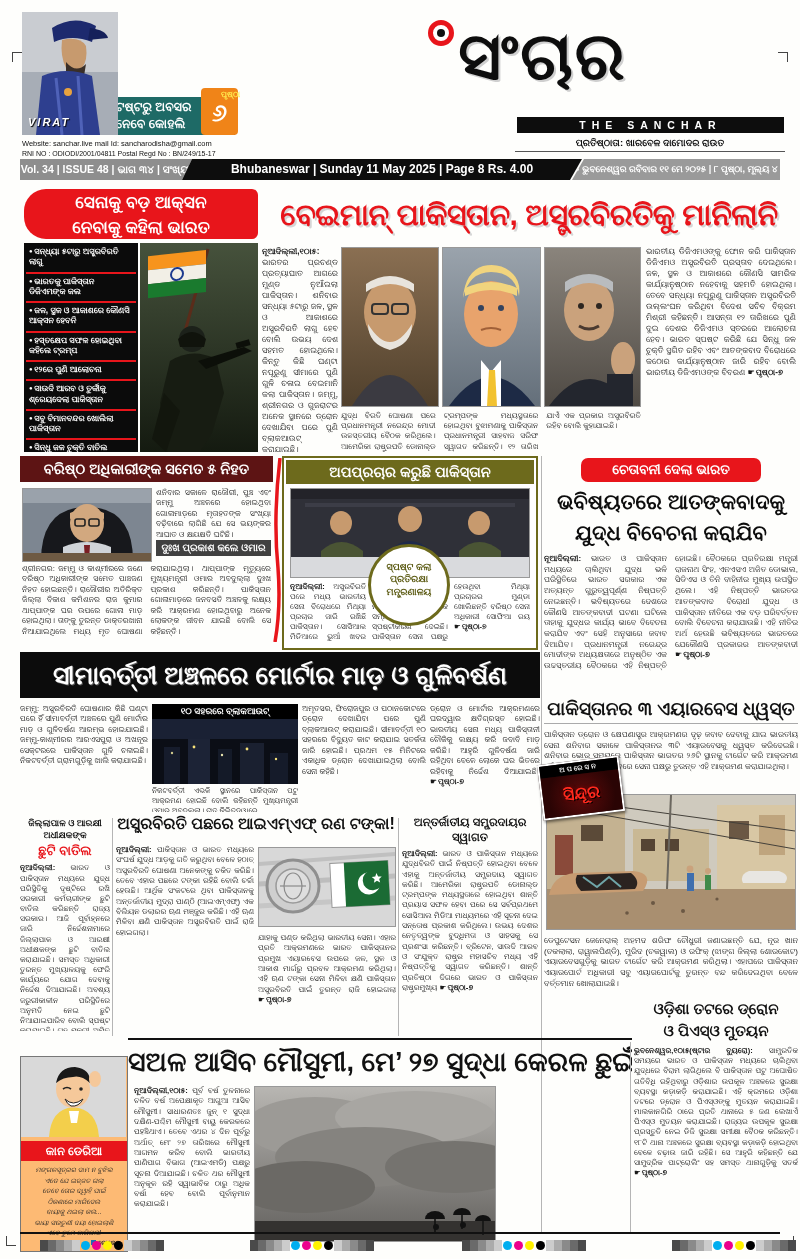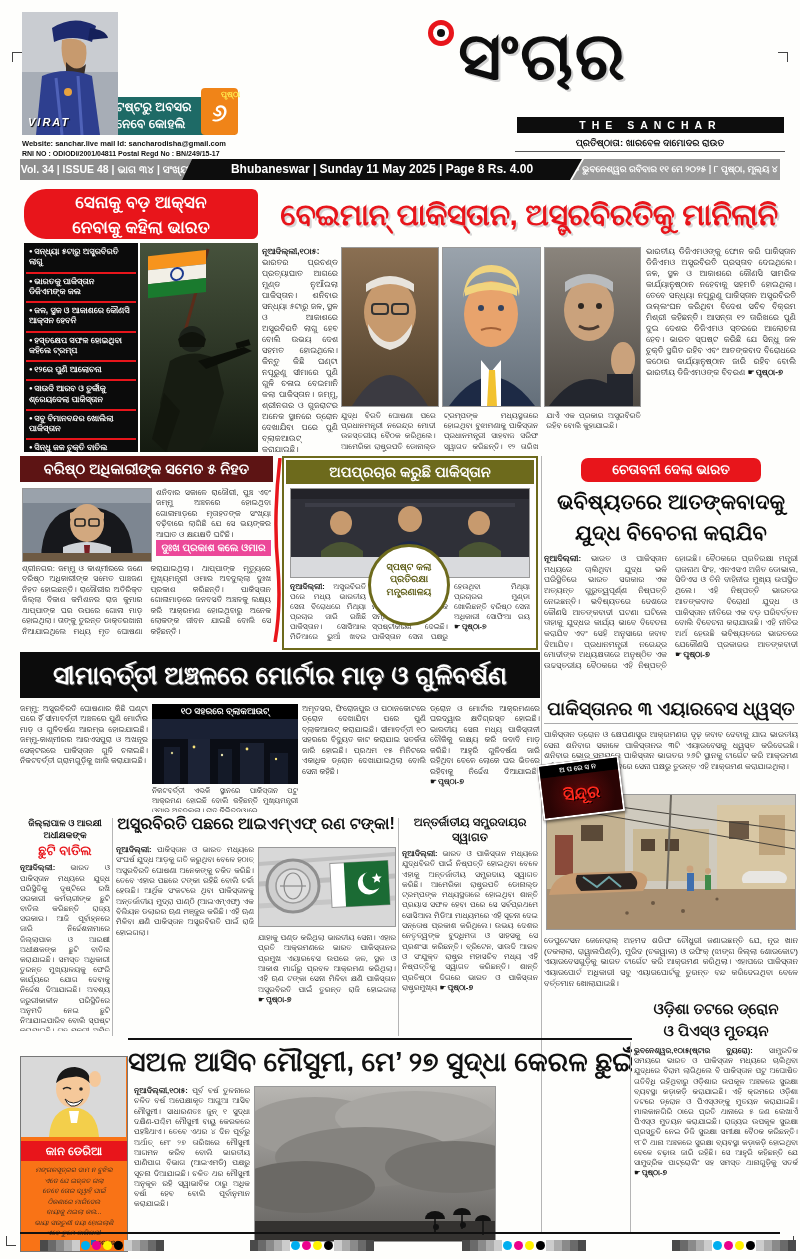--- a/index.html
+++ b/index.html
@@ -10,62 +10,62 @@
   .dl{font-weight:bold;}
   .jump{font-weight:bold;white-space:nowrap;}
   .jump:before{content:"☛";margin-right:1px;}
   
   .promo-band{left:23px;top:97px;width:212px;height:38px;background:#1e6a66;}
   .promo-band-text{position:absolute;left:83px;right:40px;top:2px;color:#fff;font-weight:bold;font-size:12.5px;line-height:1.35;text-align:center;}
   .promo-page{left:201px;top:88px;width:37px;height:47px;background:#f08418;border-radius:4px;text-align:center;}
   .promo-page .lbl{display:block;color:#ffe94d;font-size:8px;font-weight:bold;margin-top:2px;padding-left:20px;}
   .promo-page .num{display:block;color:#fff;font-size:24px;font-weight:800;line-height:1.1;}
   .player-name{left:28px;top:116px;color:#fff;font-weight:bold;font-style:italic;font-size:11px;letter-spacing:2px;text-shadow:1px 1px 1px #000;}
-  .meta-line{left:22px;font-size:7.5px;font-weight:bold;color:#111;}
+  .meta-line{left:22px;font-size:7.5px;font-weight:normal;color:#111;}
   .logo-odia{left:295px;top:14px;width:495px;text-align:center;font-size:66px;font-weight:800;letter-spacing:2px;line-height:1.3;color:#0d0d0d;text-shadow:2px 2px 0 #cfcfcf;}
   .logo-dot{left:428px;top:20px;width:26px;height:26px;border:5px solid #e8151b;border-radius:50%;background:#fff;}
   .logo-dot i{position:absolute;left:4px;top:4px;width:8px;height:8px;background:#111;border-radius:50%;}
   .logo-en{left:517px;top:117px;width:267px;height:16px;background:#0d0d0d;color:#fff;font-weight:bold;font-size:10.5px;letter-spacing:6px;text-align:center;line-height:16px;}
   .founder{left:515px;top:137px;width:270px;text-align:center;font-size:9.5px;font-weight:bold;border-bottom:1px solid #555;padding-bottom:2px;}
   .infobar{left:20px;top:159px;width:760px;height:21px;}
   .seg{position:absolute;top:0;height:21px;color:#fff;font-weight:bold;text-align:center;}
   .seg-l{left:0;width:172px;background:#8e8e8e;font-size:10.5px;line-height:21px;clip-path:polygon(0 0,100% 0,calc(100% - 10px) 100%,0 100%);}
   .seg-c{left:162px;width:400px;background:#0d0d0d;font-size:12px;line-height:21px;clip-path:polygon(10px 0,100% 0,calc(100% - 12px) 100%,0 100%);}
   .seg-r{left:552px;width:208px;background:#9a9a9a;font-size:9px;line-height:21px;clip-path:polygon(12px 0,100% 0,100% 100%,0 100%);}
   
   .kicker{left:24px;top:189px;width:234px;height:50px;background:#e8151b;border-radius:22px 6px 6px 22px;color:#fff;font-weight:800;font-size:17px;line-height:1.45;text-align:center;padding-top:2px;}
   .lead-headline{left:260px;top:189px;width:538px;height:54px;color:#e8151b;font-size:30px;font-weight:800;line-height:52px;text-align:center;letter-spacing:-.5px;text-shadow:2px 2px 0 #d6d6d6;white-space:nowrap;overflow:hidden;}
   .bullets{left:24px;top:243px;width:114px;height:209px;background:#0b0b0b;padding:1px 2px;}
   .bullets .bi{padding:3px 3px 4px;border-bottom:2px solid #e8151b;color:#fff;font-size:8.2px;font-weight:bold;line-height:1.25;}
   .bullets .bi:last-child{border-bottom:none;}
   .bullets .bi:before{content:"● ";font-size:6px;vertical-align:1px;}
   .photo{border:1px solid #999;overflow:hidden;}
   
   .boxA-head{height:26px;background:#5d1414;color:#fff;font-weight:800;font-size:14.5px;text-align:center;line-height:26px;}
-  .subA{background:#ec4899;color:#fff;font-weight:bold;font-size:10px;text-align:center;line-height:16px;}
+  .subA{background:#404040;color:#fff;font-weight:bold;font-size:10px;text-align:center;line-height:16px;}
   .boxB{border:2px solid #6d6a1c;background:#fff;}
   .boxB-head{height:24px;background:#6d6a1c;color:#fff;font-weight:800;font-size:14.5px;text-align:center;line-height:24px;margin:2px;}
   .calloutB{border-radius:50%;background:#fff;border:3px solid #6d6a1c;color:#5d5c15;font-weight:800;font-size:9.5px;text-align:center;line-height:1.3;padding-top:14px;z-index:3;}
   .badgeC{background:#e8151b;color:#fff;font-weight:800;font-size:13.5px;text-align:center;line-height:24px;}
   .headC{font-size:21px;font-weight:700;text-align:center;line-height:31px;color:#0d0d0d;}
   
   .wide-banner{height:46px;background:#0c0c0c;color:#fff;font-weight:800;font-size:25px;text-align:center;line-height:46px;text-shadow:1px 1px 0 #555;white-space:nowrap;overflow:hidden;}
   .blk-strip{height:15px;background:#000;color:#fff;font-weight:bold;font-size:9px;text-align:center;line-height:15px;}
   
   .headR{font-size:18.5px;font-weight:800;text-align:center;border-bottom:1px solid #aaa;padding-bottom:3px;}
   .sindoor{transform:rotate(-7deg);background:#180505;border:2px solid #fff;box-shadow:1px 2px 3px rgba(0,0,0,.5);z-index:4;text-align:center;}
   .sindoor .t1{display:block;background:#000;color:#eee;font-size:7px;font-weight:bold;letter-spacing:2px;line-height:12px;}
   .sindoor .t2{display:block;color:#ff2a1e;font-size:17px;font-weight:800;line-height:40px;text-shadow:1px 1px 0 #000,0 0 4px #7a0000;background:radial-gradient(circle at 50% 55%,#5e0b0b 0%,#2a0404 75%);}
   
   .leave-h1{font-size:9px;font-weight:800;text-align:center;line-height:1.3;}
   .leave-h2{color:#e8151b;font-size:13px;font-weight:800;text-align:center;margin:2px 0 4px;}
   .headI{font-size:16px;font-weight:800;text-align:center;white-space:nowrap;overflow:hidden;}
   .headW{font-size:11.5px;font-weight:800;text-align:center;line-height:1.3;}
   .monsoon-head{font-size:27px;font-weight:800;text-align:center;line-height:40px;white-space:nowrap;overflow:hidden;}
-  .cartoon-box{border:1.5px solid #777;background:#f97316;}
+  .cartoon-box{border:1.5px solid #777;background:#fdba74;}
   .cartoon-band{height:20px;background:#e8151b;color:#fff;font-weight:800;font-size:11.5px;text-align:center;line-height:20px;}
   .verse{font-size:6.8px;font-style:italic;text-align:center;line-height:1.55;color:#222;}
   .sig{text-align:right;font-size:6.5px;font-weight:bold;padding-right:4px;}
   .sig:before{content:"";display:inline-block;width:5px;height:5px;background:#1c6eb4;margin-right:2px;}
   .droneH{font-size:15px;font-weight:800;text-align:center;line-height:22px;}
   .vrule{background:#b5b5b5;width:1px;}
   .hrule{background:#111;}
   
   .marks{display:flex;height:11px;}
   .marks span{width:8px;height:11px;display:inline-block;}

